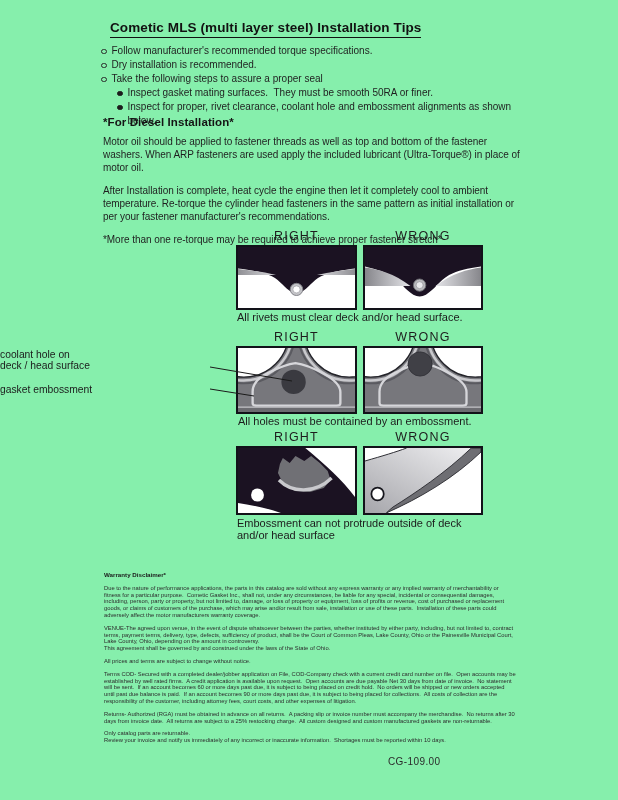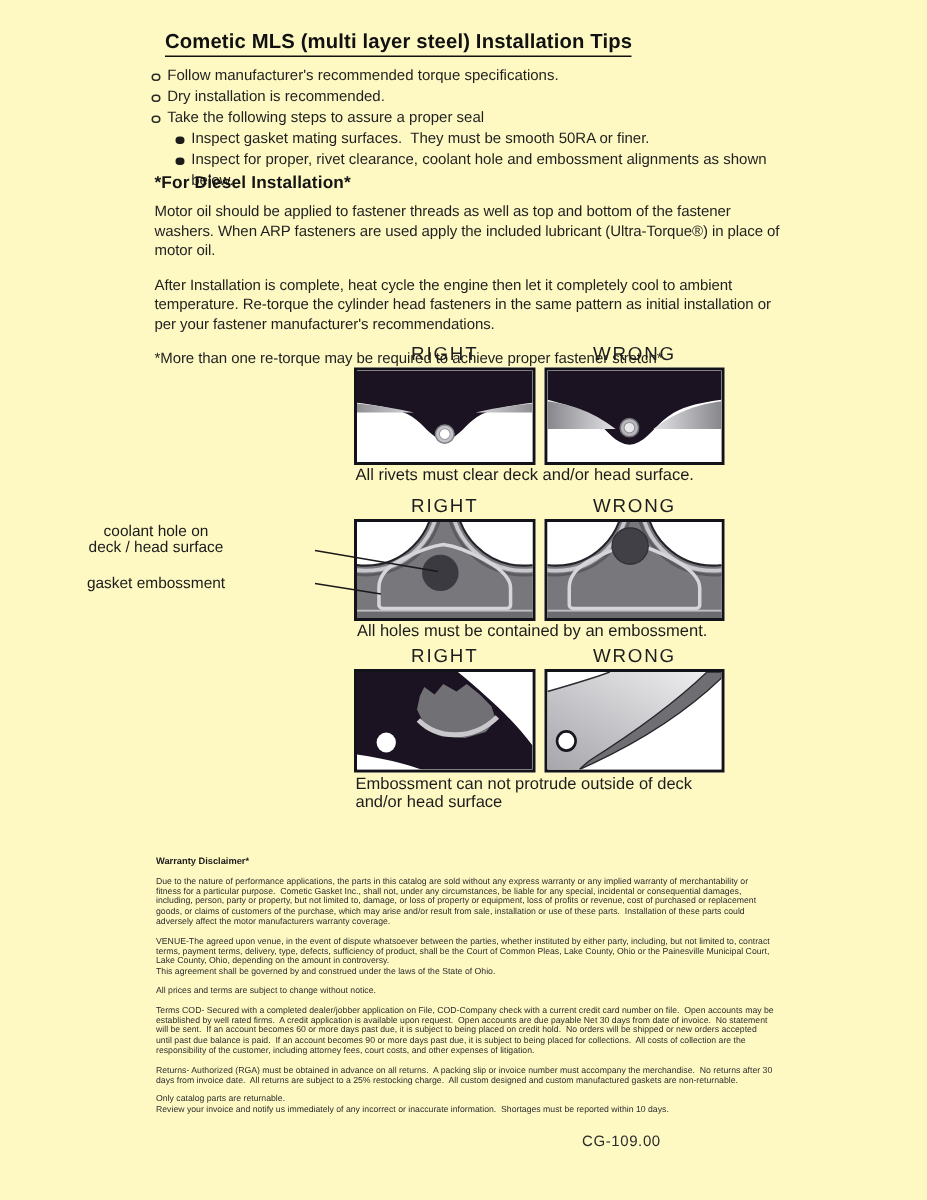--- a/index.html
+++ b/index.html
@@ -1,17 +1,17 @@
 <!DOCTYPE html>
 <html><head>
 <meta charset="utf-8">
 <style>
   html,body{margin:0;padding:0;background:#ffffff;}
   .page{
-    position:relative;width:618px;height:800px;margin:0 auto;background:#fef9c3;
+    position:relative;width:618px;height:800px;margin:0 auto;background:#86efac;
     font-family:"Liberation Sans", sans-serif;color:#1f1f1f;overflow:hidden;
   }
   .pre{white-space:pre-wrap;}
   
   .doc-title{
     position:absolute;left:110px;top:20px;font-size:13.5px;font-weight:bold;
     color:#111;border-bottom:1.6px solid #111;padding-bottom:2px;letter-spacing:.1px;
   }
   
   .tips{position:absolute;left:101px;top:44px;width:440px;font-size:10px;line-height:14px;}
@@ -24,21 +24,21 @@
   .diesel h2{margin:0 0 6px 0;font-size:11.5px;letter-spacing:.1px;color:#141414;}
   .diesel p{margin:0 0 10px 0;}
   
   .diagrams{position:absolute;left:0;top:228px;width:554px;height:322px;}
   .rw-label{position:absolute;font-size:12.5px;letter-spacing:1.2px;color:#1d1d1d;text-align:center;}
   .rw-label.r{left:236px;width:121px;}
   .rw-label.w{left:363px;width:120px;}
   .panel{position:absolute;border:2px solid #121219;box-sizing:border-box;background:#fff;}
   .panel svg{display:block;width:100%;height:100%;}
   .cap{position:absolute;left:237px;font-size:11px;line-height:11.5px;color:#1c1c1c;}
-  .ann{position:absolute;left:0;width:208px;text-align:center;font-size:10.3px;line-height:11px;color:#1b1b1b;}
+  .ann{position:absolute;left:0;width:208px;text-align:left;font-size:10.3px;line-height:11px;color:#1b1b1b;}
   .lines{position:absolute;left:0;top:0;}
   
   .warranty{position:absolute;left:104px;top:572px;width:412px;font-size:5.8px;line-height:6.8px;color:#2c2c2c;letter-spacing:0;}
   .warranty h3{margin:0 0 6px 0;font-size:6.2px;color:#1a1a1a;}
   .warranty p{margin:0 0 6px 0;}
   
   .footer-code{position:absolute;left:388px;top:756px;font-size:10px;letter-spacing:.4px;color:#2b2b2b;}
 </style>
 </head>
 <body>

